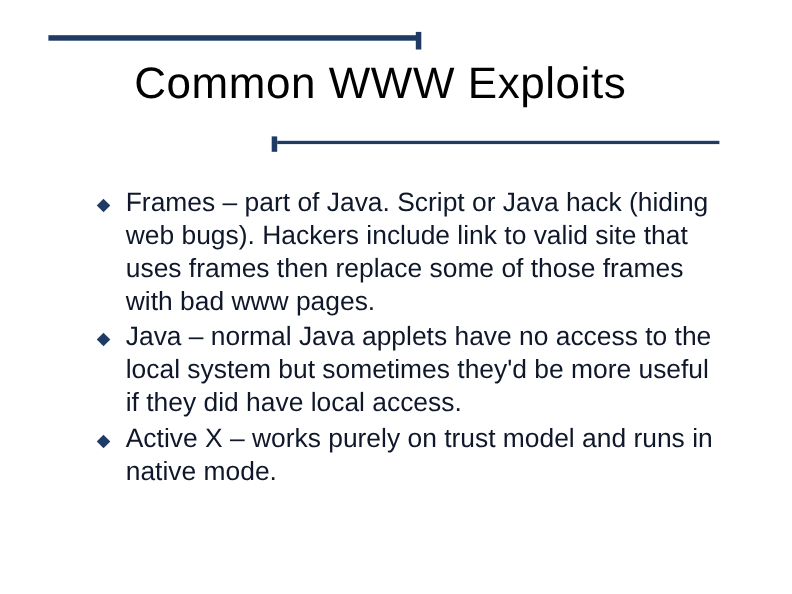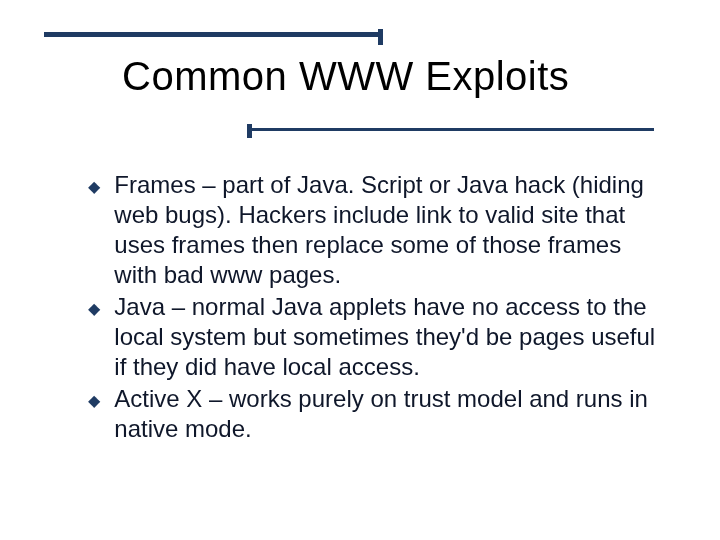--- a/index.html
+++ b/index.html
@@ -100,21 +100,21 @@
 
   <div class="body">
 
     <div class="item">
       <div class="bullet">◆</div>
       <div class="text">Frames – part of Java. Script or Java hack (hiding web bugs). Hackers include link to valid site that uses frames then replace some of those frames with bad www pages.</div>
     </div>
 
     <div class="item">
       <div class="bullet">◆</div>
-      <div class="text">Java – normal Java applets have no access to the local system but sometimes they'd be pages useful if they did have local access.</div>
+      <div class="text">Java – normal Java applets have no access to the local system but sometimes they'd be more useful if they did have local access.</div>
     </div>
 
     <div class="item">
       <div class="bullet">◆</div>
       <div class="text">Active X – works purely on trust model and runs in native mode.</div>
     </div>
 
   </div>
 
 </div>

